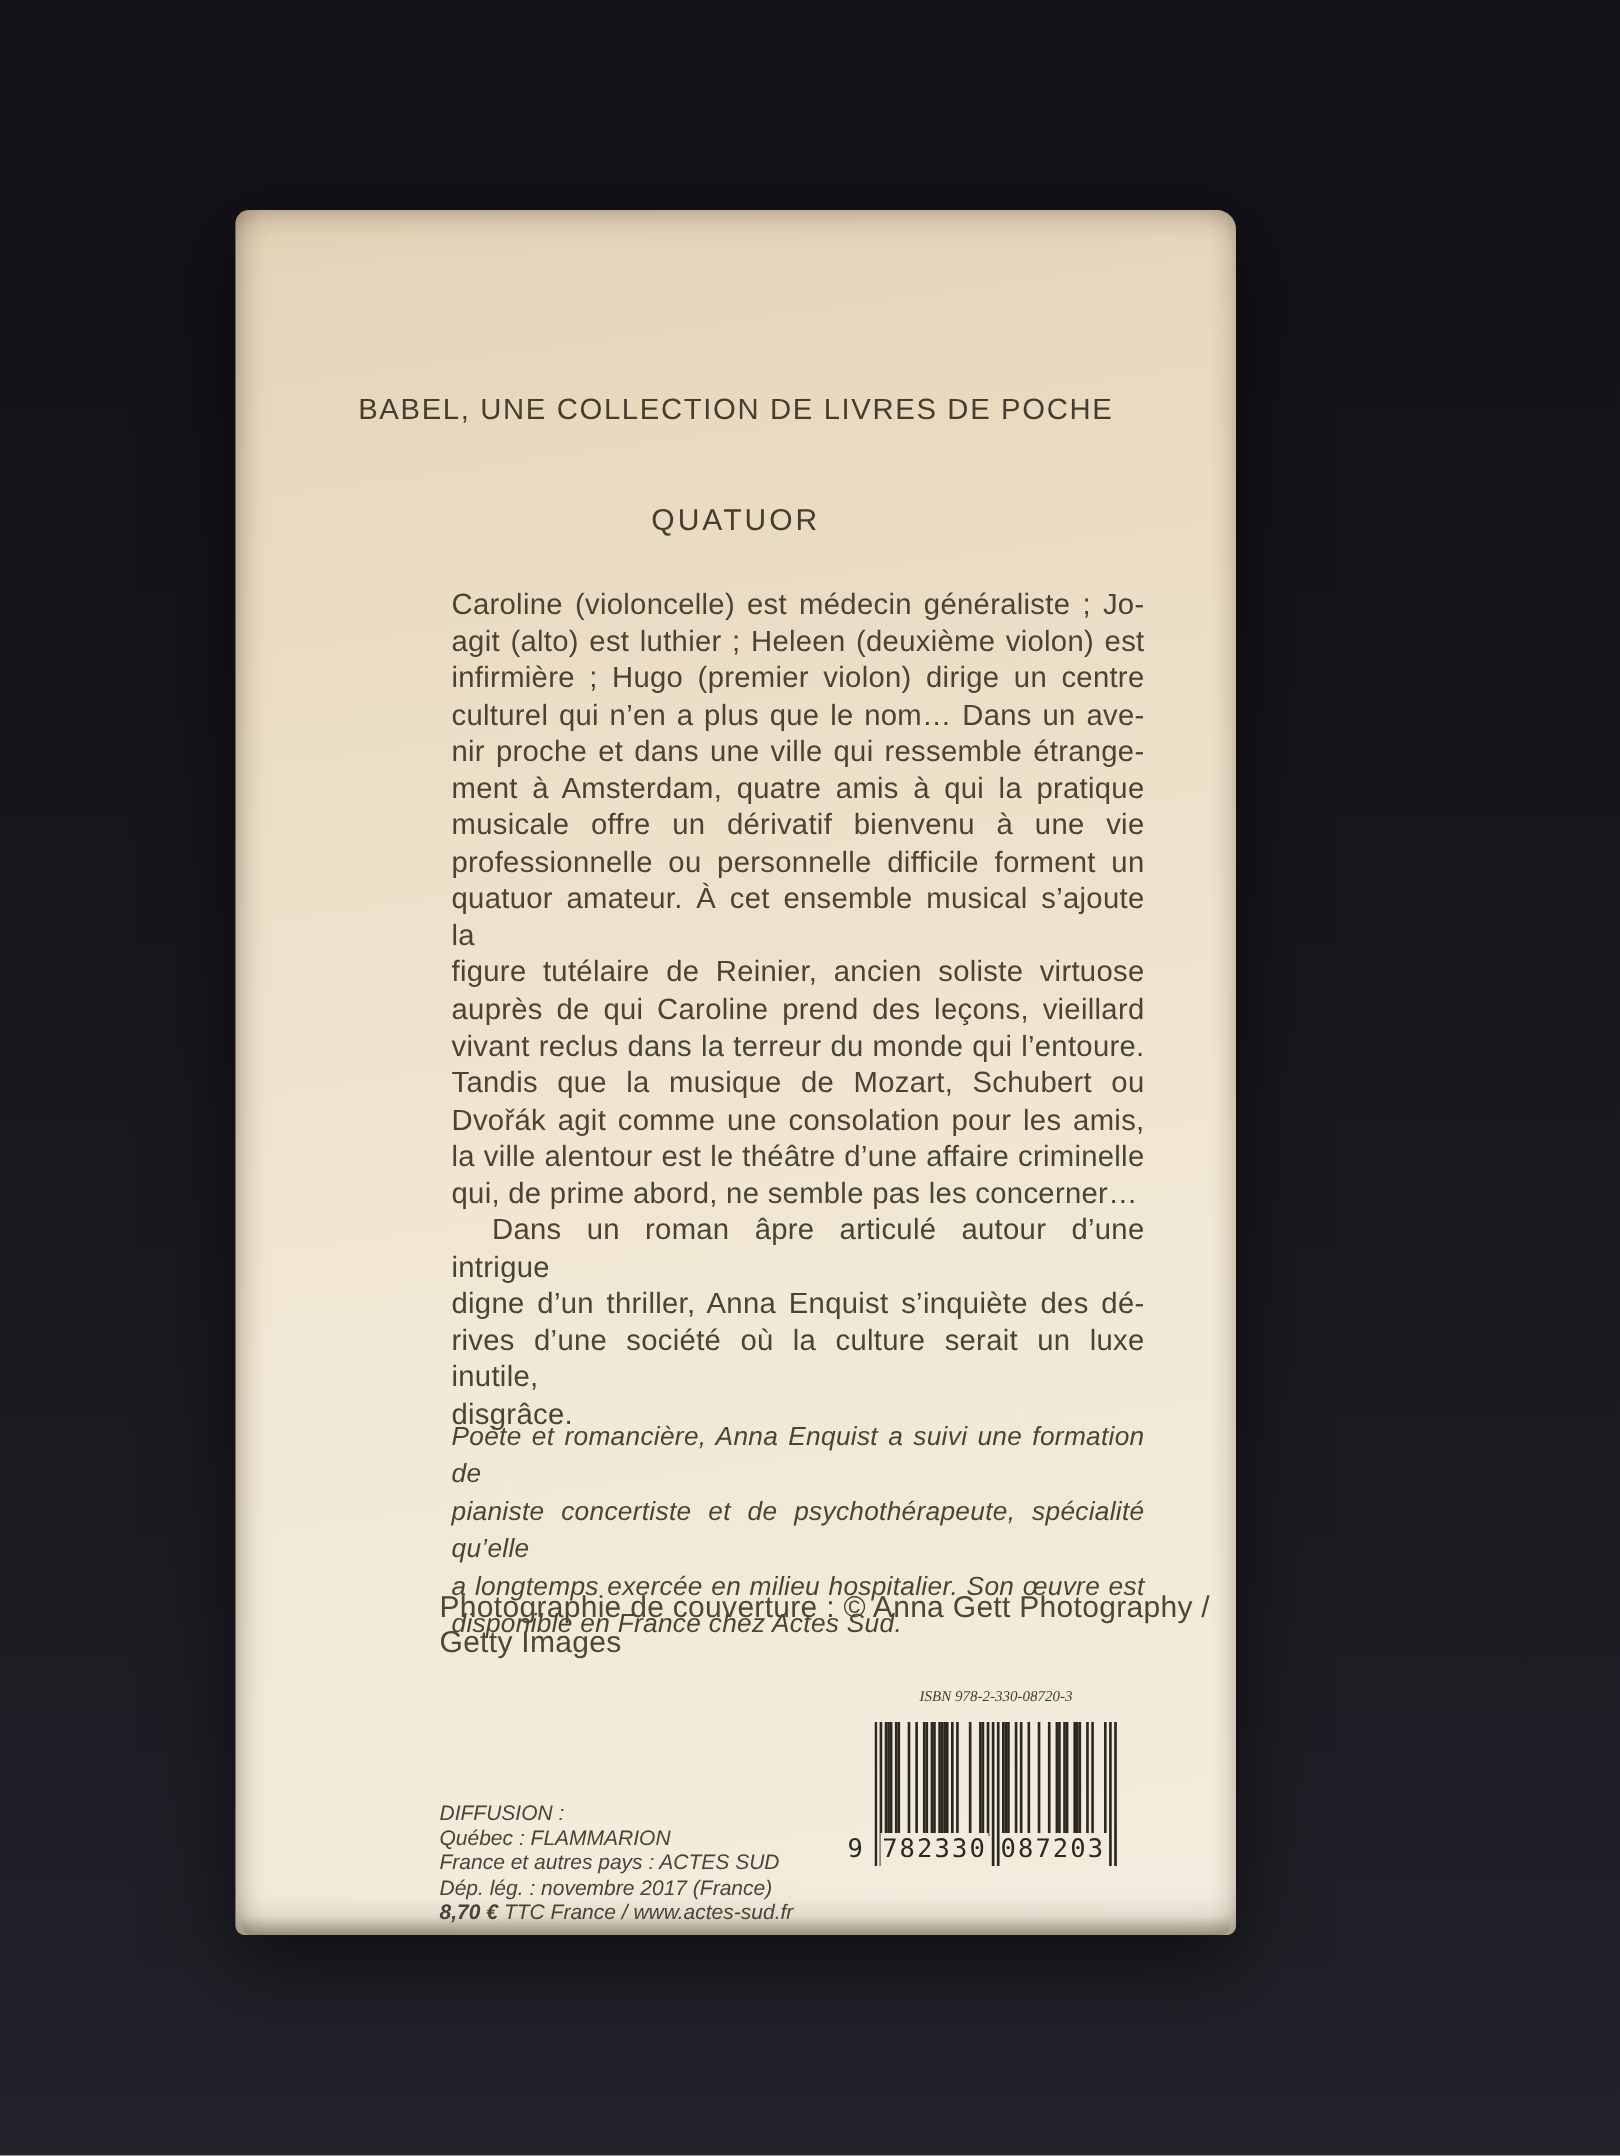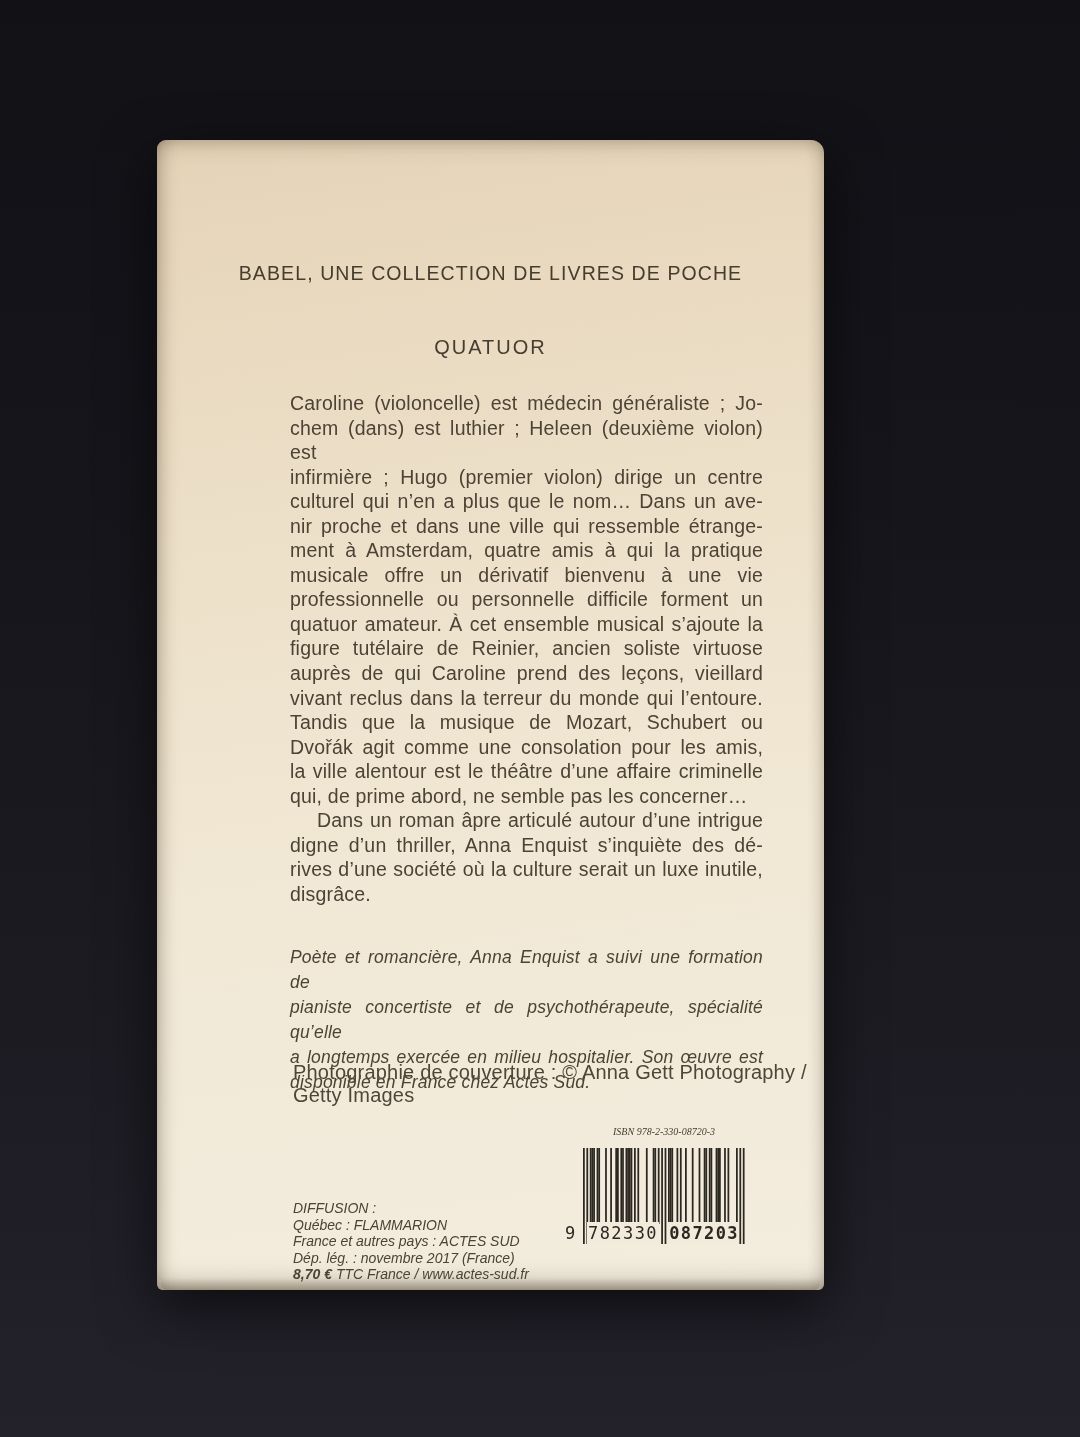--- a/index.html
+++ b/index.html
@@ -32,21 +32,21 @@
   }
   .title{
     position:absolute;top:196px;left:0;right:0;text-align:center;
     font-size:20px;letter-spacing:2px;color:#453e2e;
   }
   .synopsis{
     position:absolute;left:133px;top:251px;width:473px;
     font-size:19.5px;line-height:24.55px;letter-spacing:.2px;
     color:#4b4334;text-align:justify;
   }
-  .jl{text-align:justify;text-align-last:justify;}
+  .jl{text-align:justify;text-align-last:justify;margin-left:11px;}
   .jl.end{text-align-last:left;}
   .jl.ind{text-indent:27px;}
   .bio{
     position:absolute;left:133px;top:805px;width:473px;
     font-style:italic;font-size:17.5px;line-height:25px;letter-spacing:.2px;
     color:#4b4334;
   }
   .credit{
     position:absolute;left:136px;top:921px;
     font-size:20px;letter-spacing:.2px;color:#4e4639;
@@ -57,40 +57,40 @@
   }
   .barcode{position:absolute;left:426px;top:1008px;width:162px;height:104px;}
   .barcode svg{position:absolute;left:0;top:0;fill:#2b2822;}
   .bdigit{
     position:absolute;top:74px;height:22px;line-height:22px;
     font-family:"DejaVu Sans Mono",monospace;font-size:17px;
     letter-spacing:1.4px;color:#2b2822;white-space:nowrap;
   }
   .bdigit.lead{left:-18px;}
   .bdigit.g1{left:4px;width:72px;background:#f2ebdb;text-align:center;}
-  .bdigit.g2{left:84px;width:72px;background:#f2ebdb;text-align:right;font-weight:bold;}
+  .bdigit.g2{left:84px;width:72px;background:#f2ebdb;text-align:left;}
   .diffusion{
     position:absolute;left:136px;top:1060px;
     font-style:italic;font-size:14px;line-height:16.6px;color:#4a4336;
   }
   .dline b{font-weight:bold;}
   .dline .rest{margin-left:4px;}
 </style>
 </head>
 <body>
 
 <div class="scene">
   <div class="book">
 
     <div class="collection">BABEL, UNE COLLECTION DE LIVRES DE POCHE</div>
     <div class="title">QUATUOR</div>
 
     <div class="synopsis">
       <div class="jl">Caroline (violoncelle) est médecin généraliste ; Jo-</div>
-      <div class="jl">chem (dans) est luthier ; Heleen (deuxième violon) est</div>
+      <div class="jl">agit (alto) est luthier ; Heleen (deuxième violon) est</div>
       <div class="jl">infirmière ; Hugo (premier violon) dirige un centre</div>
       <div class="jl">culturel qui n’en a plus que le nom… Dans un ave-</div>
       <div class="jl">nir proche et dans une ville qui ressemble étrange-</div>
       <div class="jl">ment à Amsterdam, quatre amis à qui la pratique</div>
       <div class="jl">musicale offre un dérivatif bienvenu à une vie</div>
       <div class="jl">professionnelle ou personnelle difficile forment un</div>
       <div class="jl">quatuor amateur. À cet ensemble musical s’ajoute la</div>
       <div class="jl">figure tutélaire de Reinier, ancien soliste virtuose</div>
       <div class="jl">auprès de qui Caroline prend des leçons, vieillard</div>
       <div class="jl">vivant reclus dans la terreur du monde qui l’entoure.</div>

